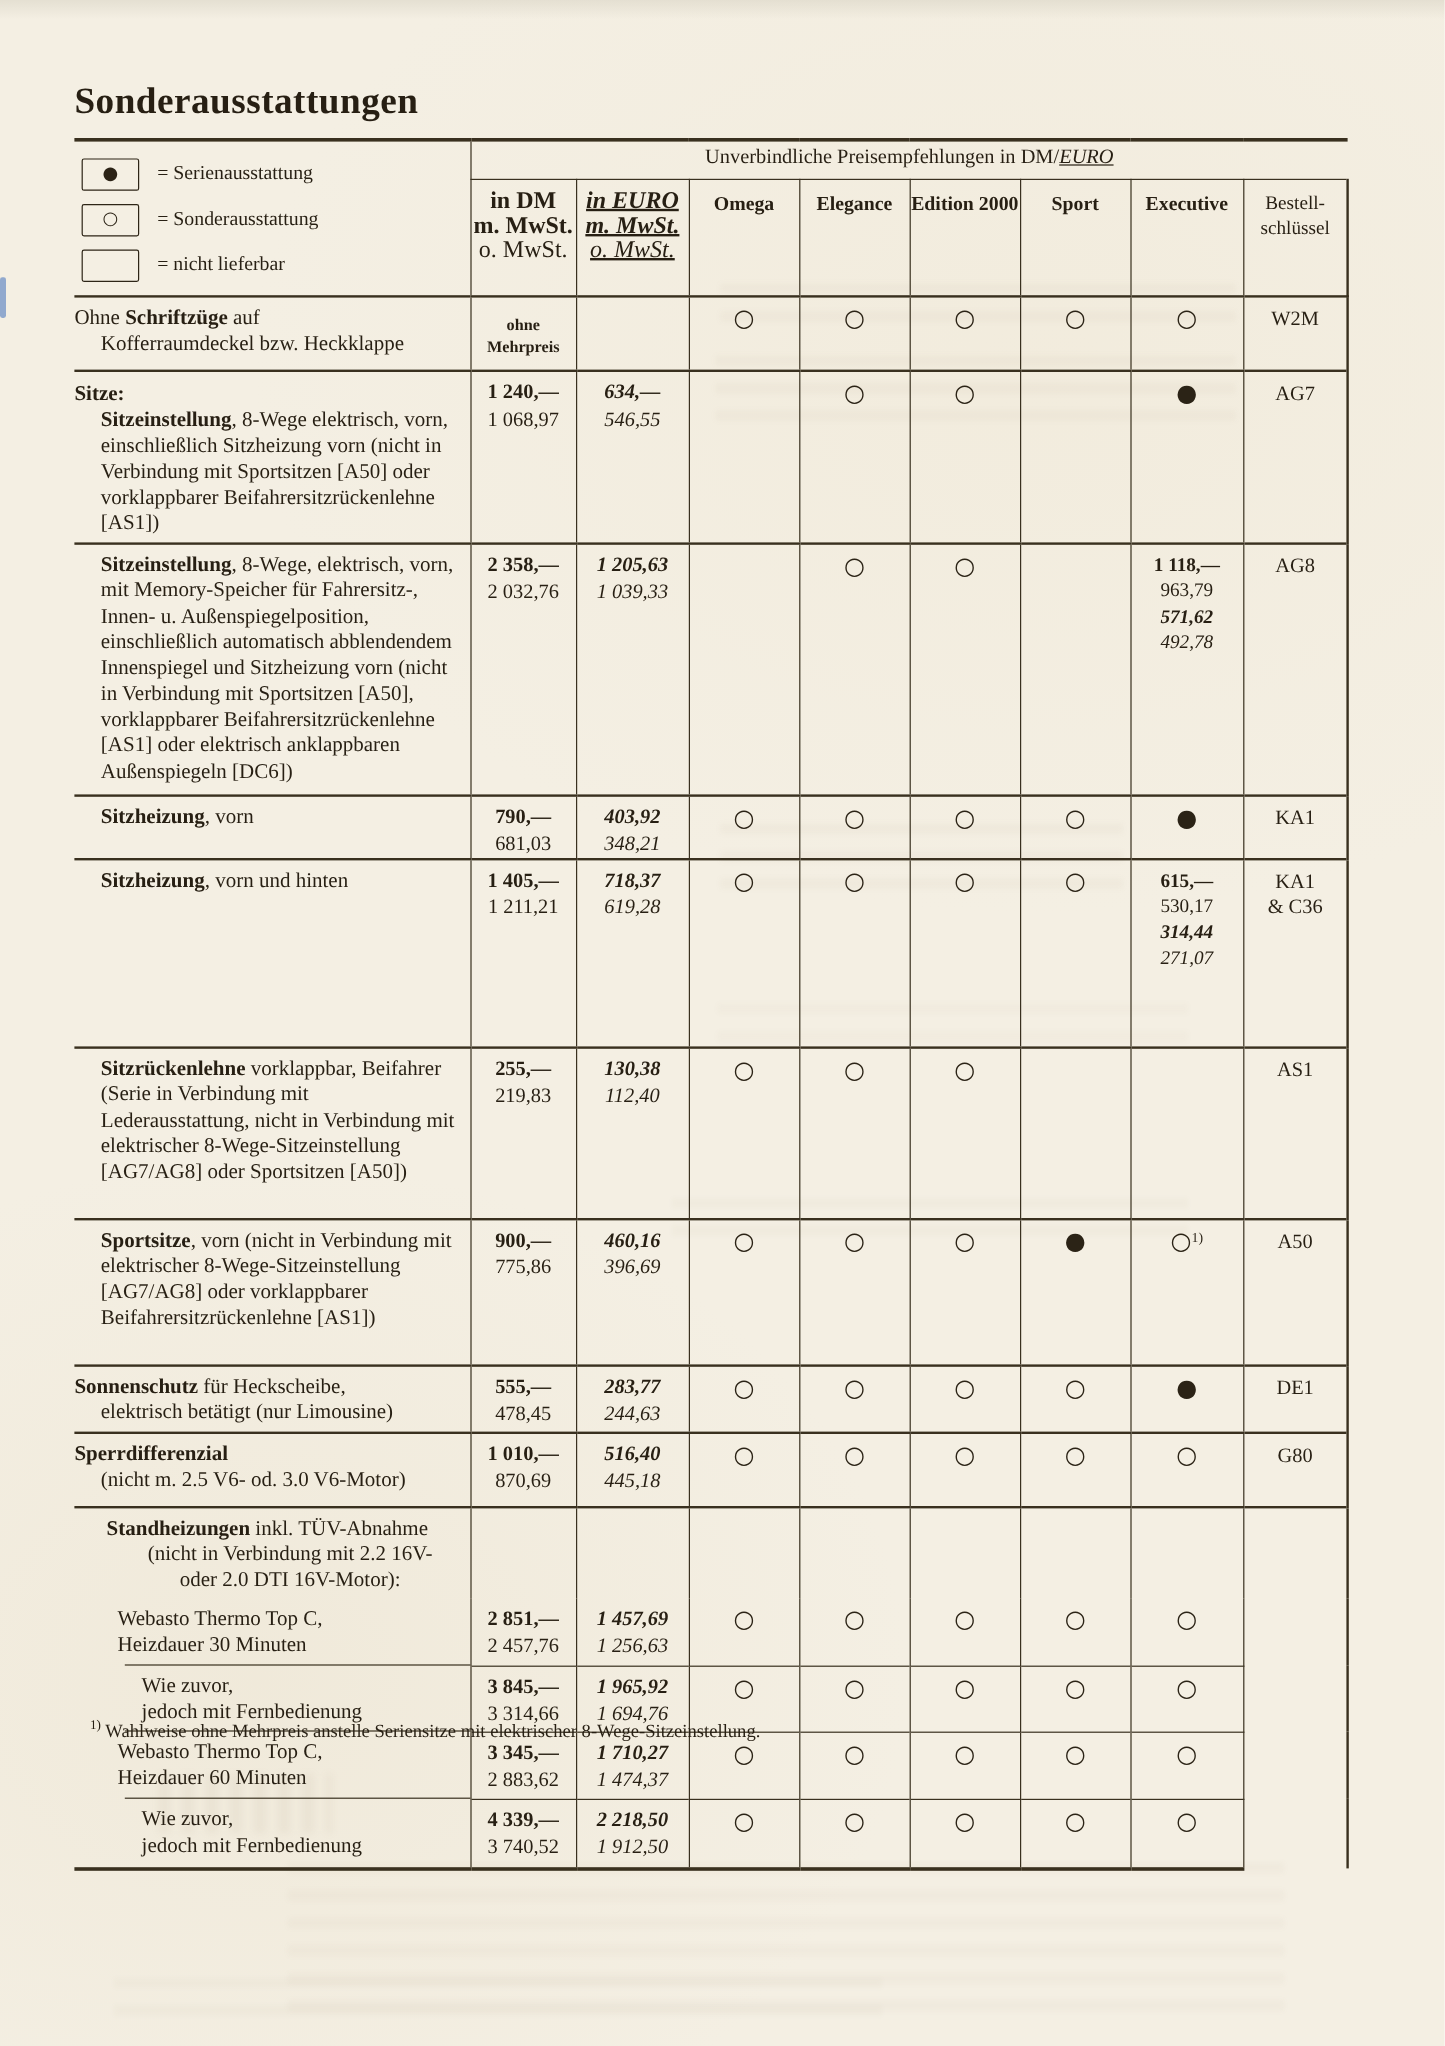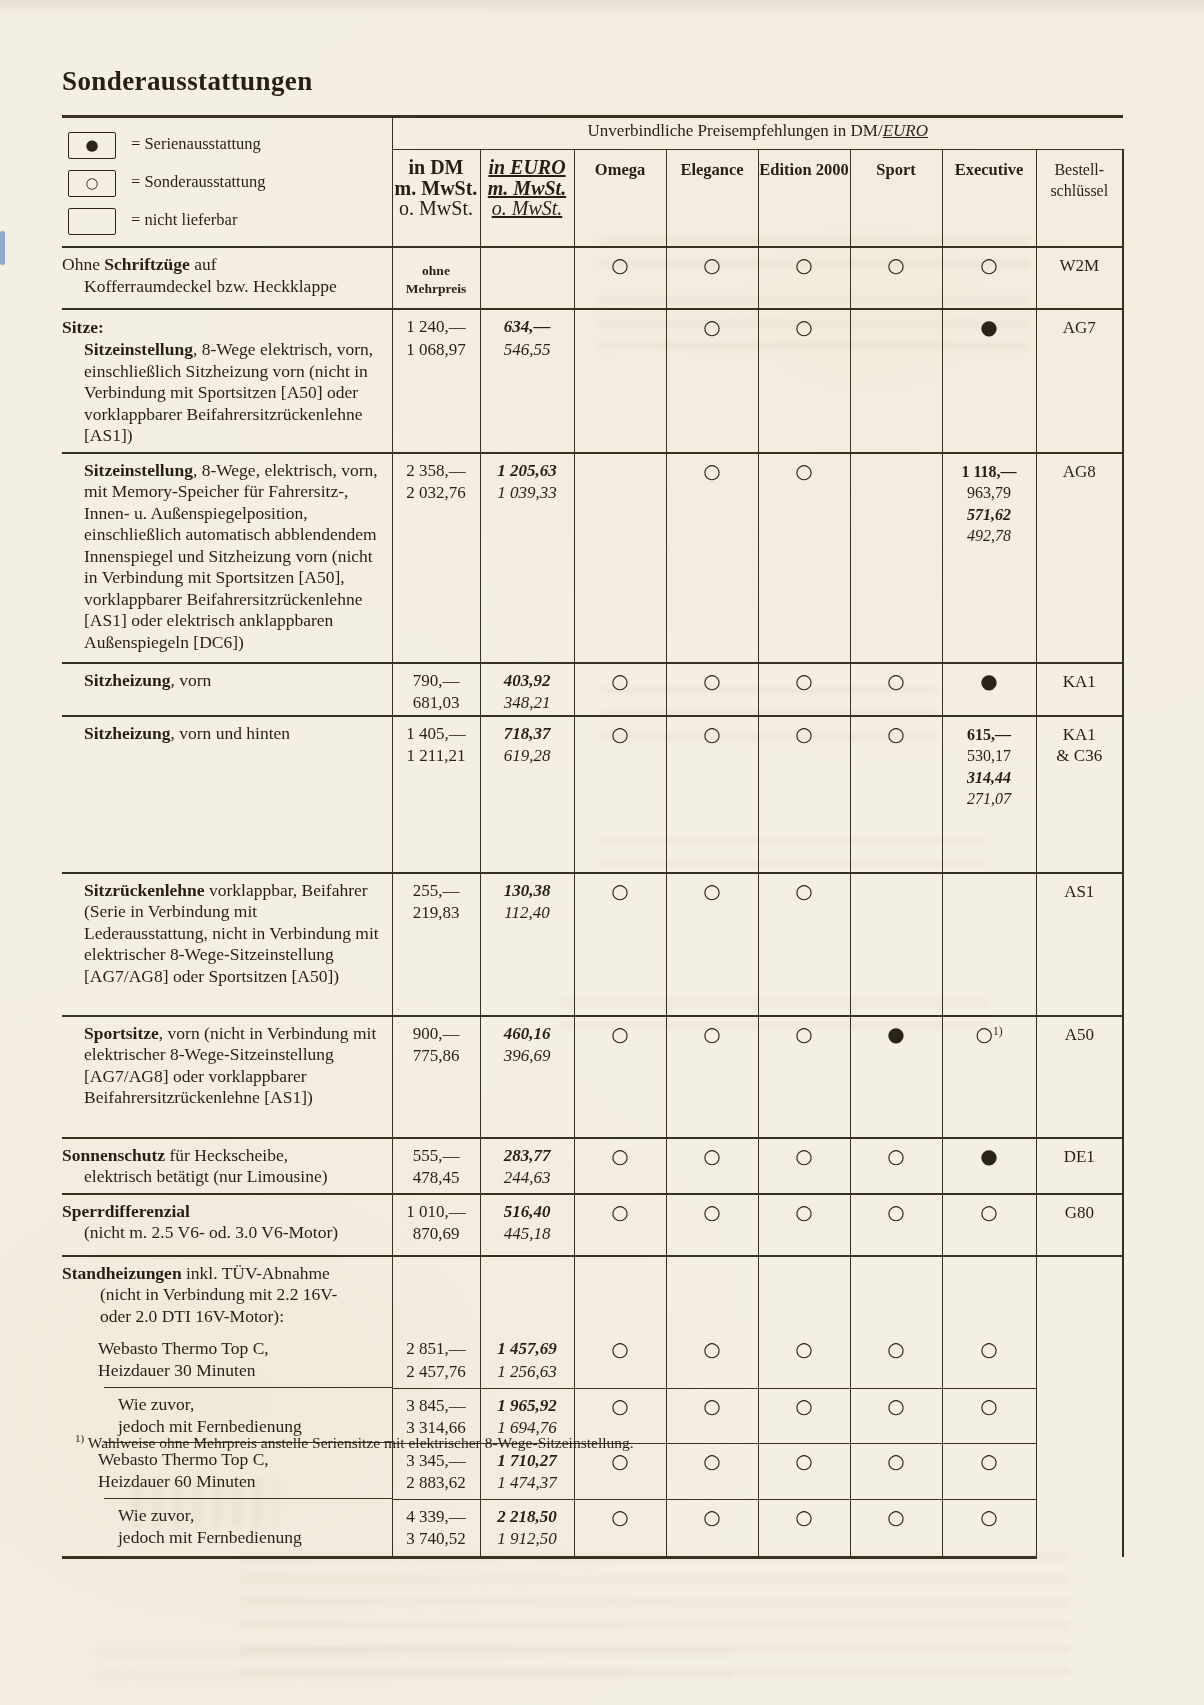--- a/index.html
+++ b/index.html
@@ -25,21 +25,21 @@
   .g1{left:600px;top:236px;width:430px;height:44px;}
   .g2{left:596px;top:296px;width:434px;height:66px;}
   .g3{left:600px;top:686px;width:336px;height:68px;}
   .g4{left:598px;top:836px;width:392px;height:42px;opacity:.4;}
   .g5{left:560px;top:998px;width:430px;height:44px;opacity:.45;}
   .g6{left:240px;top:1552px;width:830px;height:128px;opacity:.5;}
   .g7{left:95px;top:1648px;width:640px;height:42px;opacity:.45;}
   .g8{left:132px;top:1478px;width:145px;height:50px;opacity:.5;filter:blur(3px);
     background:repeating-linear-gradient(90deg, rgba(150,130,100,.14) 0 10px, rgba(150,130,100,0) 10px 20px);}
 
-  .title{position:absolute;left:62px;top:66px;z-index:2;font-size:27px;font-weight:bold;letter-spacing:.4px;}
+  .title{position:absolute;left:62px;top:66px;z-index:2;font-size:31px;font-weight:bold;letter-spacing:.4px;}
 
   table.ptable{position:absolute;left:62px;top:115px;z-index:1;border-collapse:collapse;table-layout:fixed;width:1061px;}
   .ptable td{vertical-align:top;padding:0;position:relative;}
 
   
   .ptable td.vl{border-left:1.5px solid var(--line);}
   .ptable td.vr{border-right:2.5px solid var(--line);}
 
   
   tr.band{height:28px;}
@@ -73,40 +73,40 @@
   td.desc{padding:6px 8px 5px 0;}
   .desc-text{font-size:17.5px;line-height:21.5px;}
   .sub{padding-left:22px;}
   .cont{padding-left:22px;}
   .cont-sth{padding-left:38px;}
   .e-main{padding-left:36px;}
   .e-sub{padding-left:56px;}
   .section-label{font-size:17.5px;line-height:22px;font-weight:bold;margin-bottom:1px;}
 
   td.price{text-align:center;padding-top:6px;font-size:17px;line-height:22.5px;white-space:nowrap;}
-  .p1{font-weight:normal;}
+  .p1{font-weight:bold;}
   .e1{font-weight:bold;font-style:italic;}
   .e2{font-style:italic;}
   .dm-note{font-size:13.5px;font-weight:bold;line-height:17.5px;padding-top:8px;}
 
   td.mc{text-align:center;padding-top:7px;}
   .mark{font-family:"DejaVu Sans",sans-serif;font-size:20px;line-height:20px;color:#2b2316;}
   .mark-sup{font-size:11.5px;vertical-align:super;line-height:0;}
   .exec-prices div{font-size:16px;line-height:21.5px;white-space:nowrap;}
   .xp1{font-weight:bold;}
   .xp3{font-weight:bold;font-style:italic;}
   .xp4{font-style:italic;}
 
   td.codec{text-align:center;padding-top:7px;font-size:17px;line-height:21.5px;}
 
   
   tr.tr-w2m{height:62px;} tr.tr-ag7{height:125px;} tr.tr-ag8{height:210px;}
   tr.tr-ka1{height:53px;} tr.tr-ka1c36{height:157px;} tr.tr-as1{height:143px;}
   tr.tr-a50{height:122px;} tr.tr-de1{height:55px;} tr.tr-g80{height:62px;}
-  tr.tr-sti{height:66px;} tr.tr-e0{height:56px;} tr.tr-e1{height:55px;}
+  tr.tr-sti{height:66px;text-align:center;} tr.tr-e0{height:56px;} tr.tr-e1{height:55px;}
   tr.tr-e2{height:56px;} tr.tr-e3{height:58px;}
 
   .footnote{position:absolute;left:75px;top:1432px;z-index:1;font-size:15.5px;}
   .footnote sup{font-size:11px;}
 </style>
 </head>
 <body>
 
 <div class="page">
   <div class="scan-edge-top"></div>

